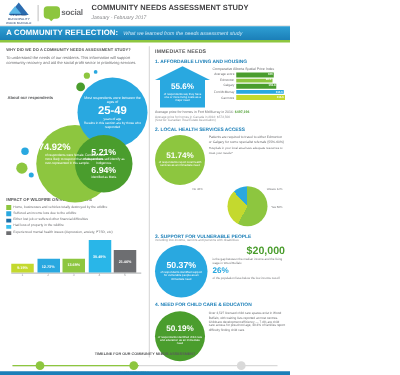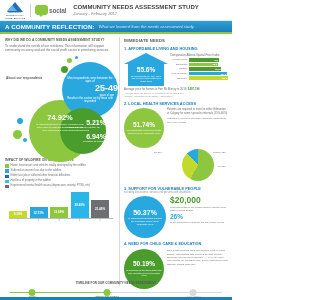--- a/index.html
+++ b/index.html
@@ -55,36 +55,36 @@
 
   
   .intro-h { font-size:3.2px; font-weight:bold; color:#58595b; letter-spacing:.05px; line-height:1.25;}
   .intro-p { font-size:3.2px; color:#6d6e71; line-height:1.5; margin-top:1.5px;}
 
   
   .resp-wrap { position:relative; height:100px; margin-top:3px; }
   .resp-label { position:absolute; left:1px; top:20px; font-size:3.3px; color:#58595b; font-weight:bold;}
   .dot { position:absolute; border-radius:50%; }
   .circ { position:absolute; border-radius:50%; display:flex; flex-direction:column;
-          align-items:flex-end; justify-content:center; text-align:center; color:#fff; }
+          align-items:center; justify-content:center; text-align:center; color:#fff; }
   .circ .big { font-weight:bold; line-height:1; }
   .circ .sm { line-height:1.2; }
 
   .c-green { left:24px; top:22px; width:62px; height:62px; background:#8dc63f; z-index:2;}
   .c-green .big { font-size:8px; }
   .c-green .sm { font-size:3px; margin-top:1px;}
   .c-blue { left:57px; top:6px; width:56px; height:56px; background:#29a8e0; z-index:3;}
   .c-blue .t1 { font-size:2.8px; line-height:1.2; padding:0 4px;}
   .c-blue .big { font-size:9px; margin:0.5px 0;}
   .c-blue .t2 { font-size:2.6px; line-height:1.25; padding:0 4px;}
   .c-dgreen { left:55px; top:52px; width:46px; height:46px; background:#4a9d2d; z-index:4;}
   .c-dgreen .big { font-size:7px;}
   .c-dgreen .sm { font-size:2.5px; padding:0 3px; line-height:1.2;}
   .c-mid { left:24px; top:44px; width:62px; height:62px; background:#8dc63f; z-index:1;}
-  .pct-74 { position:absolute; left:26px; top:58px; width:58px; text-align:center; color:#fff; z-index:5;}
+  .pct-74 { position:absolute; left:26px; top:58px; width:58px; text-align:left; color:#fff; z-index:5;}
   .pct-74 .big { font-size:7.5px; font-weight:bold; line-height:1;}
   .pct-74 .sm { font-size:2.5px; line-height:1.25; margin-top:1px; padding:0 5px;}
 
   
   .impact-h { font-size:3.4px; font-weight:bold; color:#58595b; margin-top:2px;}
   .legend { margin-top:2px; }
   .lg-row { display:flex; align-items:flex-start; margin-bottom:1.2px;}
   .lg-sw { width:3.6px;height:3.6px;flex:0 0 auto;margin-right:2px;margin-top:.3px;}
   .lg-tx { font-size:2.7px;color:#6d6e71;line-height:1.25;}
 
@@ -130,21 +130,21 @@
   .pie-wrap { display:flex; justify-content:flex-end; margin-top:1px; position:relative; height:34px;}
   .pie { width:32px;height:32px;border-radius:50%; margin-right:14px;}
   .pie-lab { position:absolute; font-size:2.3px; color:#6d6e71;}
 
   .sec3 { display:flex; margin-top:2px; align-items:flex-start;}
   .circ3 { width:42px;height:42px;border-radius:50%;background:#29a8e0;flex:0 0 auto;
            display:flex;flex-direction:column;align-items:center;justify-content:center;color:#fff;text-align:center;}
   .circ3 .big{font-size:7px;font-weight:bold;line-height:1;}
   .circ3 .sm{font-size:2.3px;line-height:1.2;margin-top:1px;padding:0 3px;}
   .sec3-r { flex:1; padding-left:4px;}
-  .k20 { font-size:8.5px; font-weight:bold; color:#4a9d2d; line-height:1;}
+  .k20 { font-size:8.5px; font-weight:bold; color:#4a9d2d; line-height:1;text-align:right;}
   .k20sm { font-size:2.4px; color:#6d6e71; line-height:1.25; margin-top:1px;}
   .p26 { font-size:6.5px; font-weight:bold; color:#29a8e0; line-height:1; margin-top:2px;}
 
   .sec4 { display:flex; margin-top:3px; align-items:flex-start;}
   .circ4 { width:40px;height:40px;border-radius:50%;background:#4a9d2d;flex:0 0 auto;
            display:flex;flex-direction:column;align-items:center;justify-content:center;color:#fff;text-align:center;}
   .circ4 .big{font-size:6.5px;font-weight:bold;line-height:1;}
   .circ4 .sm{font-size:2.3px;line-height:1.2;margin-top:1px;padding:0 2px;}
   .sec4-tx { flex:1; padding-left:3px; font-size:2.5px; color:#6d6e71; line-height:1.35;}
 

